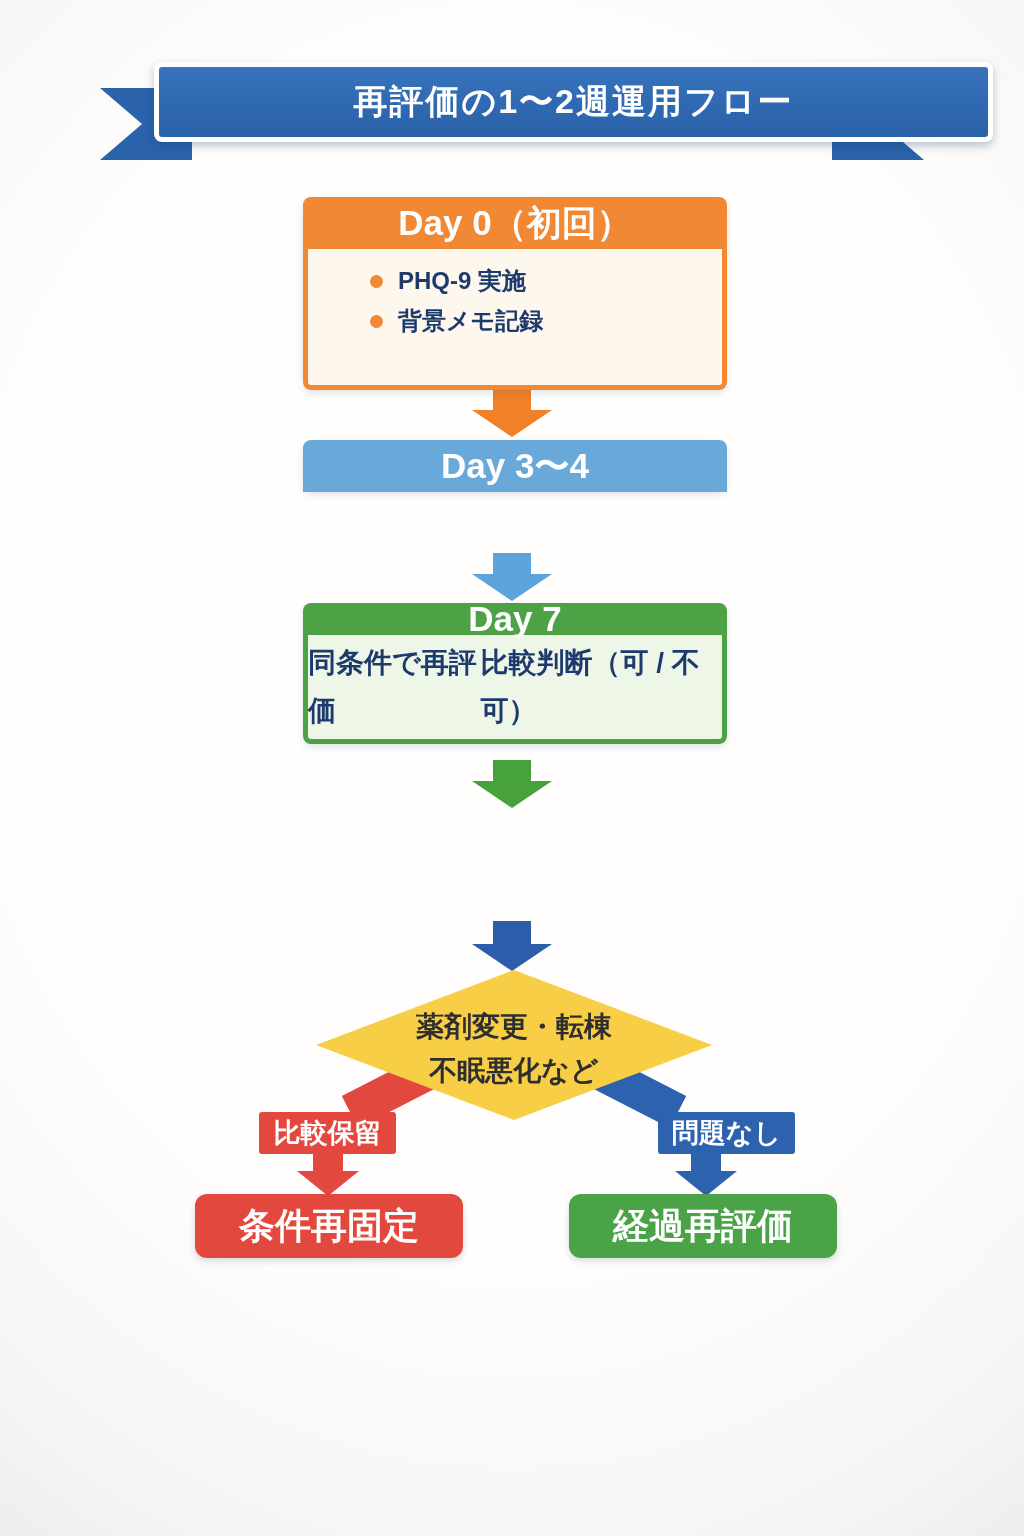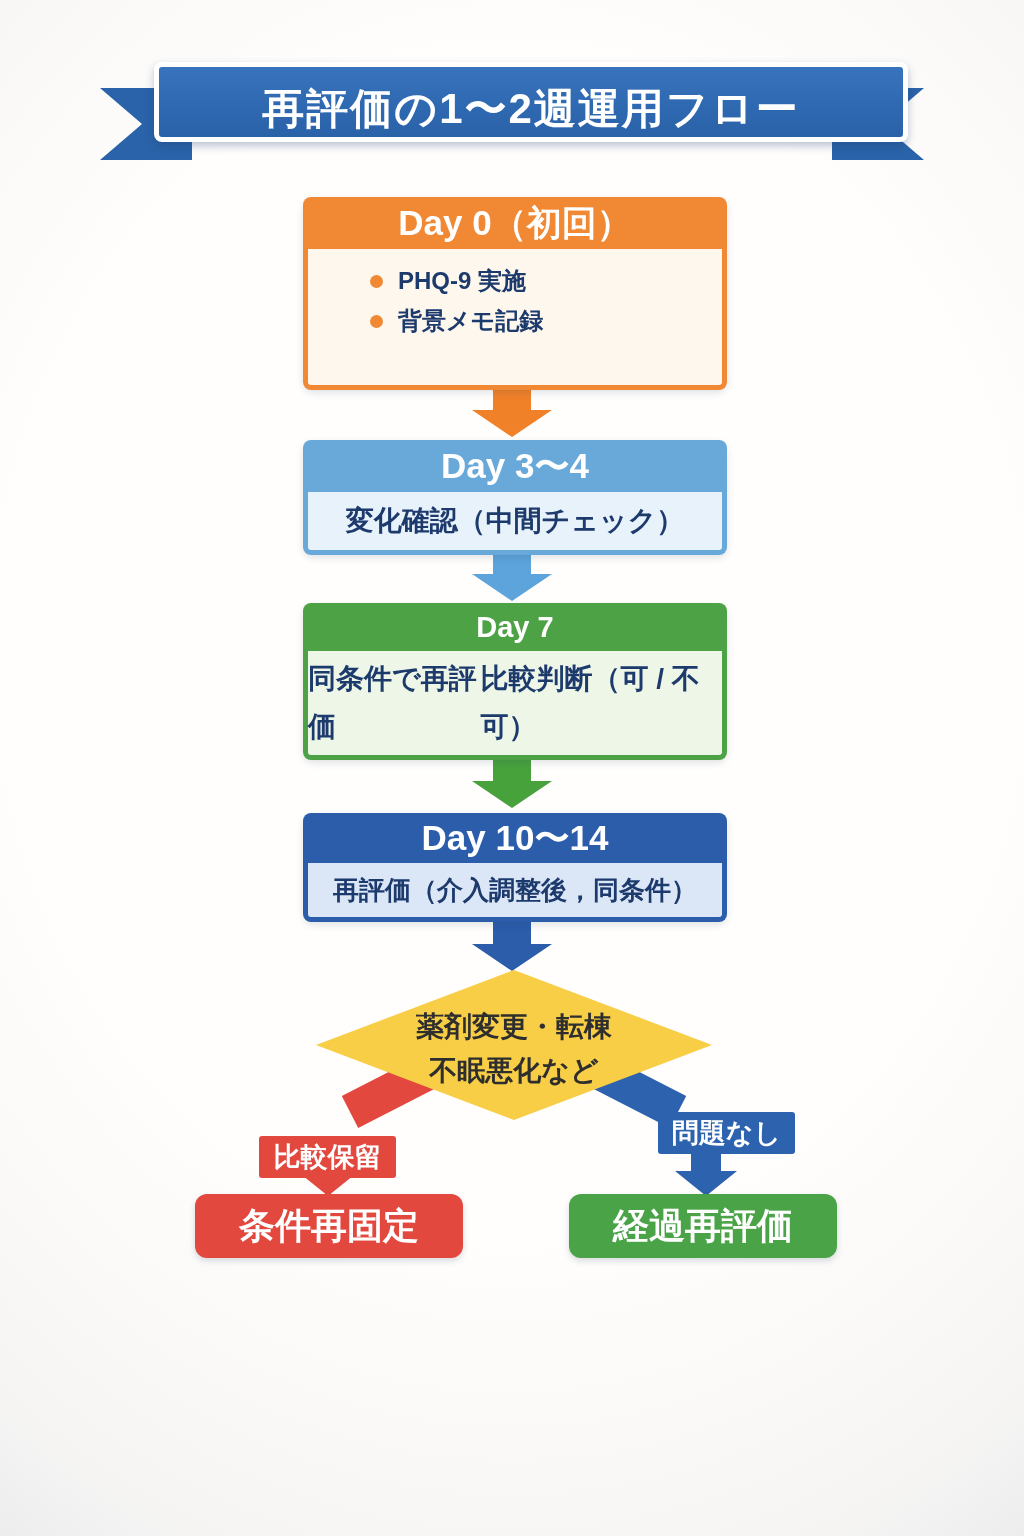--- a/index.html
+++ b/index.html
@@ -7,26 +7,26 @@
   body { font-family: "Liberation Sans", "DejaVu Sans", sans-serif; }
   #canvas {
     position: relative; width: 1024px; height: 1536px; margin: 0 auto;
     background: radial-gradient(ellipse 90% 70% at 50% 42%, #fffefd 55%, #f6f5f4 88%, #ededee 100%);
     overflow: hidden;
   }
   svg.layer { position: absolute; left: 0; top: 0; width: 1024px; height: 1536px; }
 
   
   .banner {
-    position: absolute; left: 154px; top: 62px; width: 754px; height: 80px;
+    position: absolute; left: 154px; top: 62px; width: 839px; height: 80px;
     background: linear-gradient(180deg, #3873bd 0%, #2e68b0 60%, #2a62a8 100%);
     border: 5px solid #ffffff; border-radius: 8px;
     box-shadow: 0 4px 8px rgba(30,60,110,.30);
-    display: flex; align-items: flex-end; justify-content: center;
-    color: #ffffff; font-size: 42px; font-weight: bold; letter-spacing: 2px;
+    display: flex; align-items: center; justify-content: center;
+    color: #ffffff; font-size: 34px; font-weight: bold; letter-spacing: 2px;
   }
 
   
   .stage { position: absolute; left: 303px; width: 424px; border-radius: 10px;
            box-shadow: 0 3px 7px rgba(40,60,90,.14); }
   .stage-header {
     color: #ffffff; font-weight: bold; text-align: center;
     border-radius: 8px 8px 0 0;
     display: flex; align-items: center; justify-content: center;
   }
@@ -46,42 +46,42 @@
   .bullet-text { font-size: 24px; }
 
   
   #day34 { top: 440px; }
   #day34 .stage-header { height: 52px; background: #69a9da; font-size: 35px; }
   #day34 .stage-body { height: 63px; background: #e8f2fb; border: 5px solid #69a9da; border-top: none;
                        display: flex; align-items: center; justify-content: center; font-size: 28px; }
 
   
   #day7 { top: 603px; }
-  #day7 .stage-header { height: 48px; background: #4ca244; font-size: 29px; }
+  #day7 .stage-header { height: 32px; background: #4ca244; font-size: 35px; }
   #day7 .stage-body { height: 109px; background: #eef6e7; border: 5px solid #4ca244; border-top: none;
                       display: flex; flex-direction: row; align-items: center; justify-content: center;
                       font-size: 28px; line-height: 48px; }
 
   
   #day1014 { top: 813px; }
   #day1014 .stage-header { height: 50px; background: #2b5dab; font-size: 35px; }
   #day1014 .stage-body { height: 59px; background: #dbe7f7; border: 5px solid #2b5dab; border-top: none;
                          display: flex; align-items: center; justify-content: center; font-size: 26px; }
 
   
   .diamond-text { position: absolute; left: 314px; width: 400px; text-align: center;
                   color: #2e2e2e; font-weight: bold; font-size: 28px; }
   #diamond-line1 { top: 1008px; }
   #diamond-line2 { top: 1052px; }
 
   
   .badge { position: absolute; top: 1112px; width: 137px; height: 42px; border-radius: 3px;
            display: flex; align-items: center; justify-content: center;
            color: #fff; font-weight: bold; font-size: 27px; }
-  #badge-left { left: 259px; background: #e2483e; margin-top: 24px; }
+  #badge-left { left: 259px; background: #e2483e; }
   #badge-right { left: 626px; background: #2c62ae; margin-left: 32px; }
 
   .result-box { position: absolute; top: 1194px; width: 268px; height: 64px; border-radius: 12px;
                 display: flex; align-items: center; justify-content: center;
                 color: #fff; font-weight: bold; font-size: 36px;
                 box-shadow: 0 3px 6px rgba(40,60,90,.18); }
   #result-left { left: 195px; background: #e2483e; }
   #result-right { left: 569px; background: #4aa347; }
 </style>
 </head>
@@ -125,43 +125,32 @@
         <span class="bullet-dot"></span>
         <span class="bullet-text">背景メモ記録</span>
       </div>
     </div>
   </div>
 
   <div class="stage" id="day34">
     <div class="stage-header">
       <span>Day 3〜4</span>
     </div>
-    <div class="stage-body">
-      <span>変化確認（中間チェック）</span>
-    </div>
   </div>
 
   <div class="stage" id="day7">
     <div class="stage-header">
       <span>Day 7</span>
     </div>
     <div class="stage-body">
       <span>同条件で再評価</span>
       <span>比較判断（可 / 不可）</span>
     </div>
   </div>
 
-  <div class="stage" id="day1014">
-    <div class="stage-header">
-      <span>Day 10〜14</span>
-    </div>
-    <div class="stage-body">
-      <span>再評価（介入調整後，同条件）</span>
-    </div>
-  </div>
 
   <div class="diamond-text" id="diamond-line1">薬剤変更・転棟</div>
   <div class="diamond-text" id="diamond-line2">不眠悪化など</div>
 
   <div class="badge" id="badge-left">
     <span>比較保留</span>
   </div>
   <div class="result-box" id="result-left">
     <span>条件再固定</span>
   </div>

